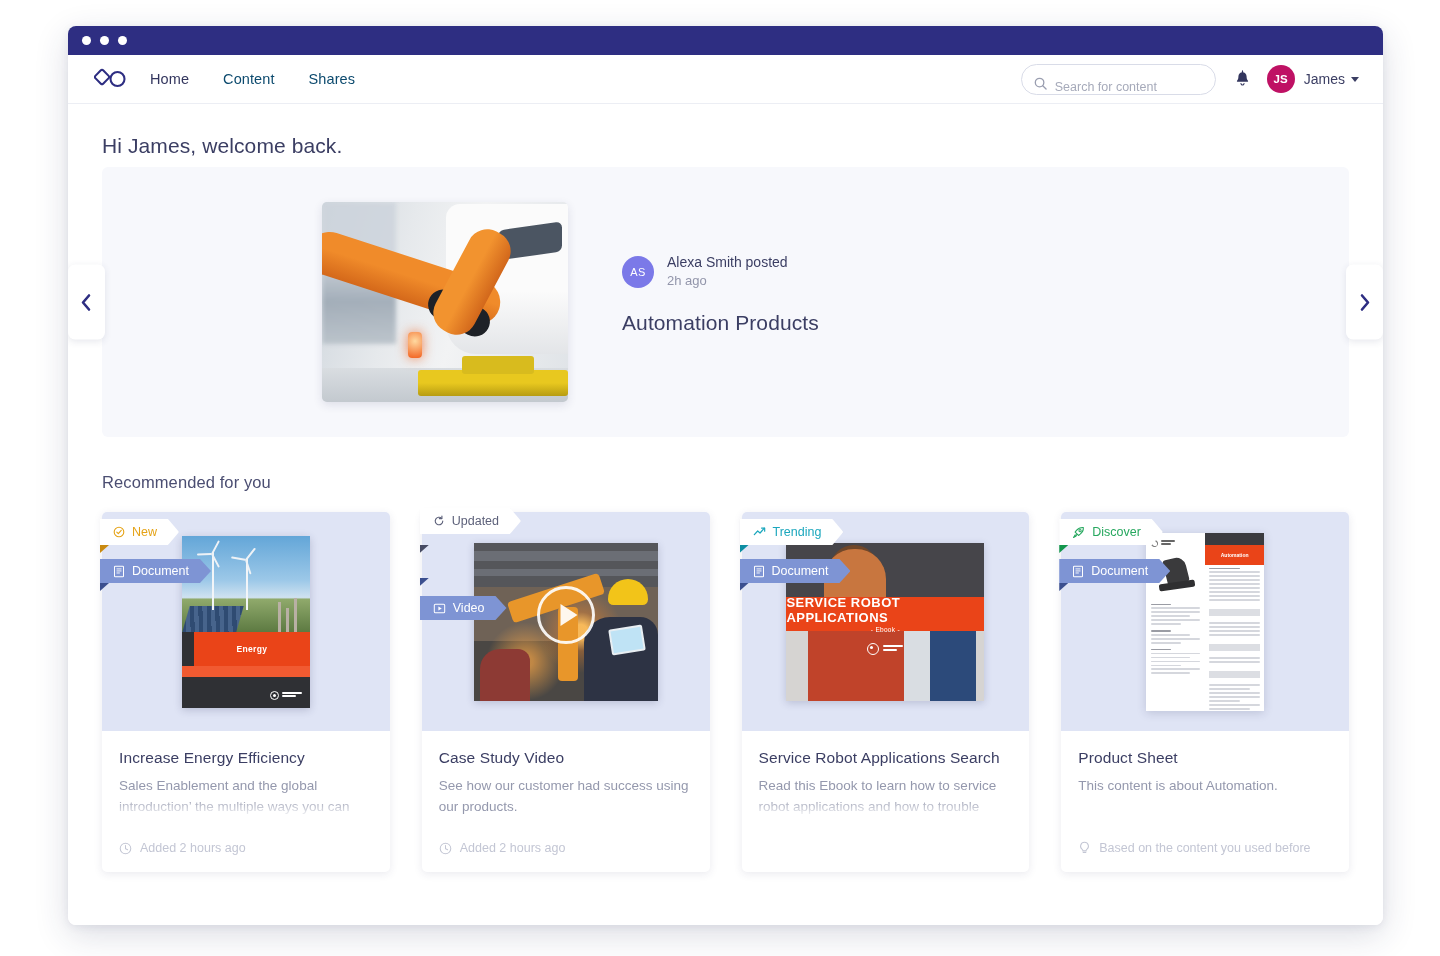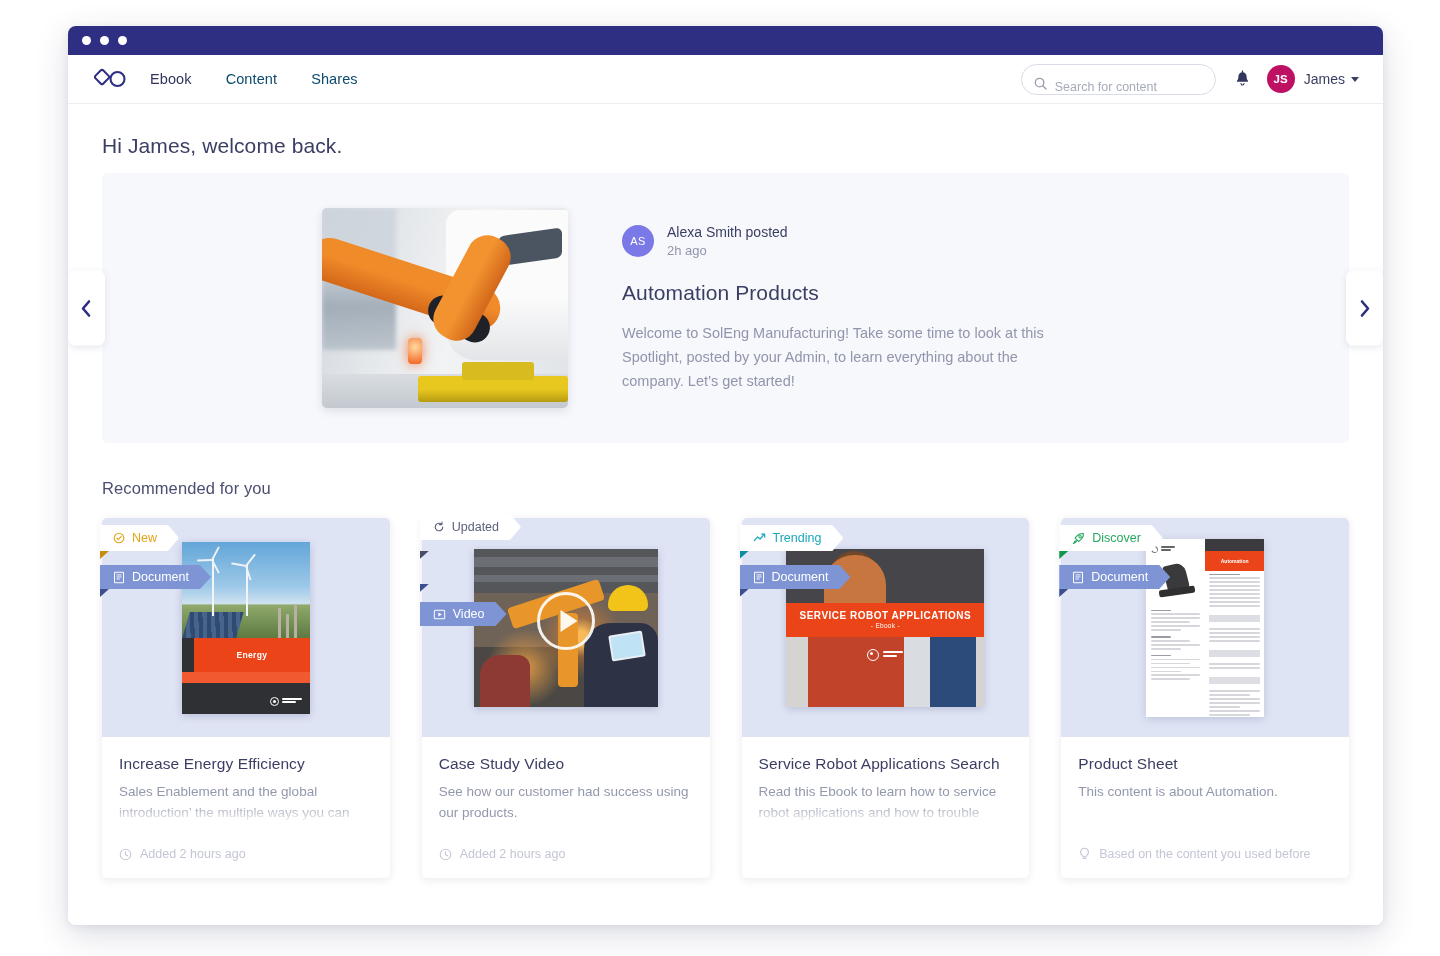--- a/index.html
+++ b/index.html
@@ -81,21 +81,21 @@
            cursor: pointer; }
 
   
   #page {
     flex: 1 1 auto; overflow: hidden;
     padding: 30px 34px 0 34px;
     background: #ffffff;
   }
   #greeting {
     font-size: 21px; color: #3b3e63; font-weight: 400;
-    letter-spacing: .1px; margin-bottom: 15px;
+    letter-spacing: .1px; margin-bottom: 9px;
   }
 
   
   #spotlight {
     position: relative;
     background: #f7f8fc;
     border-radius: 6px;
     height: 270px;
     display: flex; align-items: center;
   }
@@ -273,21 +273,21 @@
                background:#c8763f; border-radius:30px 30px 0 0; }
   .eb-hair { position:absolute; left:44px; top:2px; width:48px; height:34px;
              background:#70472a; border-radius:24px 24px 8px 8px; }
   .eb-body { position:absolute; left:22px; top:62px; width:96px; height:96px; background:#c0432a; border-radius:20px 20px 0 0;}
   .eb-robot { position:absolute; right:8px; top:56px; width:70px; height:102px;
               background:#2c4a7a; border-radius:16px 16px 0 0; }
   .eb-robot2{ position:absolute; right:54px; top:74px; width:40px; height:84px;
               background:#d9dde2; border-radius:14px 14px 0 0; }
   .eb-band { position:absolute; left:0; right:0; top:54px; height:34px; background:#ea4418;
              display:flex; flex-direction:column; align-items:center; justify-content:center; }
-  .eb-t1 { color:#fff; font-size:10px; font-weight:700; letter-spacing:.5px; }
+  .eb-t1 { color:#fff; font-size:13px; font-weight:700; letter-spacing:.5px; }
   .eb-t2 { color:#fff; font-size:6.5px; letter-spacing:.3px; margin-top:1px; }
   .eb-logo { position:absolute; left:50%; top:100px; transform:translateX(-50%);
              display:flex; align-items:center; gap:4px; }
 
   
   .sheet { width:118px; height:178px; background:#ffffff; position:relative; overflow:hidden;
            box-shadow: 0 2px 9px rgba(40,45,90,.18); display:flex; }
   .sh-left { width:50%; padding:7px 5px; }
   .sh-right{ width:50%; }
   .sh-head { height:12px; background:#3b3b3f; }
@@ -344,21 +344,21 @@
   </div>
 
   <div id="topnav">
     <span id="brand-logo">
       <svg width="34" height="22" viewBox="0 0 34 22">
         <rect x="2.5" y="3.5" width="11" height="11" rx="1.6" transform="rotate(45 8 9)" fill="none" stroke="#2e2e82" stroke-width="2.1"></rect>
         <circle cx="23.5" cy="11" r="7" fill="none" stroke="#2e2e82" stroke-width="2.1"></circle>
       </svg>
     </span>
 
-    <span class="nav-link active">Ebook</span>
+    <span class="nav-link active">Home</span>
     <span class="nav-link">Content</span>
     <span class="nav-link">Shares</span>
 
     <span id="nav-spacer"></span>
 
     <div id="search-box">
       <span>
         <svg width="13" height="13" viewBox="0 0 14 14">
           <circle cx="6" cy="6" r="4.6" fill="none" stroke="#9a9eb0" stroke-width="1.4"></circle>
           <line x1="9.4" y1="9.4" x2="13" y2="13" stroke="#9a9eb0" stroke-width="1.4" stroke-linecap="round"></line>
@@ -409,21 +409,20 @@
 
       <div id="spotlight-body">
         <div class="poster-row">
           <div id="poster-avatar">AS</div>
           <div>
             <div id="poster-name">Alexa Smith posted</div>
             <div id="poster-time">2h ago</div>
           </div>
         </div>
         <div id="spot-title">Automation Products</div>
-        <div id="spot-desc">Welcome to SolEng Manufacturing! Take some time to look at this Spotlight, posted by your Admin, to learn everything about the company. Let’s get started!</div>
       </div>
 
       <div class="carousel-arrow" id="arrow-next">
         <svg width="13" height="20" viewBox="0 0 13 20">
           <polyline points="4,3 10,10 4,17" fill="none" stroke="#2e2e82" stroke-width="2.6" stroke-linecap="round" stroke-linejoin="round"></polyline>
         </svg>
       </div>
     </div>
 
     <div id="rec-title">Recommended for you</div>

